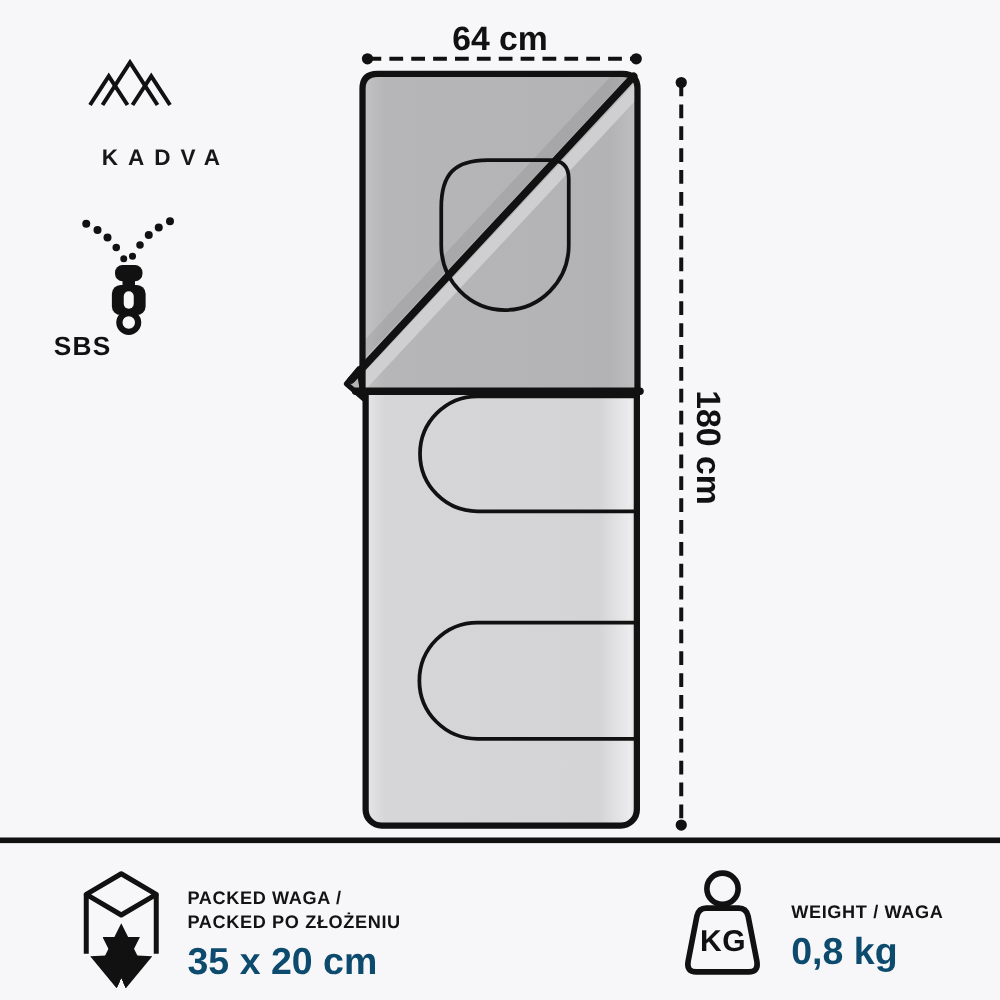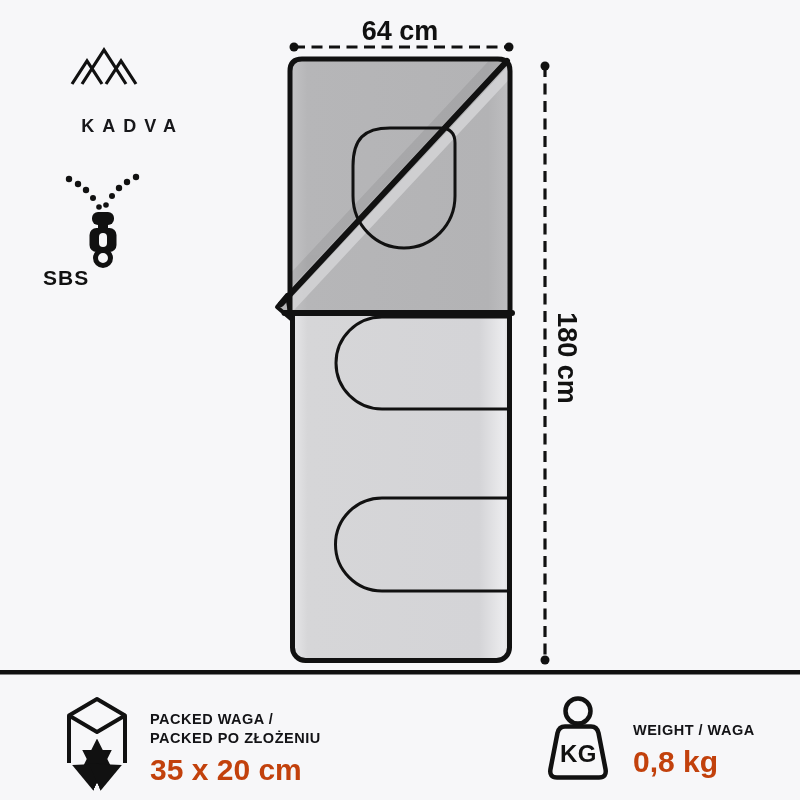--- a/index.html
+++ b/index.html
@@ -58,21 +58,21 @@
   .spec-packed{left:150px;top:710px;width:260px;}
   .spec-weight{left:633px;top:721px;width:160px;}
   .spec-title{
     font-size:14.5px;font-weight:600;
     letter-spacing:0.5px;line-height:19px;
     color:#131316;white-space:nowrap;
   }
   .spec-value{
     margin-top:5px;
     font-size:30px;font-weight:800;
-    color:#c2410c;white-space:nowrap;
+    color:#0c4a6e;white-space:nowrap;
   }
   .kg-label{
     left:560px;top:740px;width:37px;
     text-align:center;
     font-size:24px;font-weight:800;
     letter-spacing:0.5px;
   }
 </style>
 </head>
 <body>

